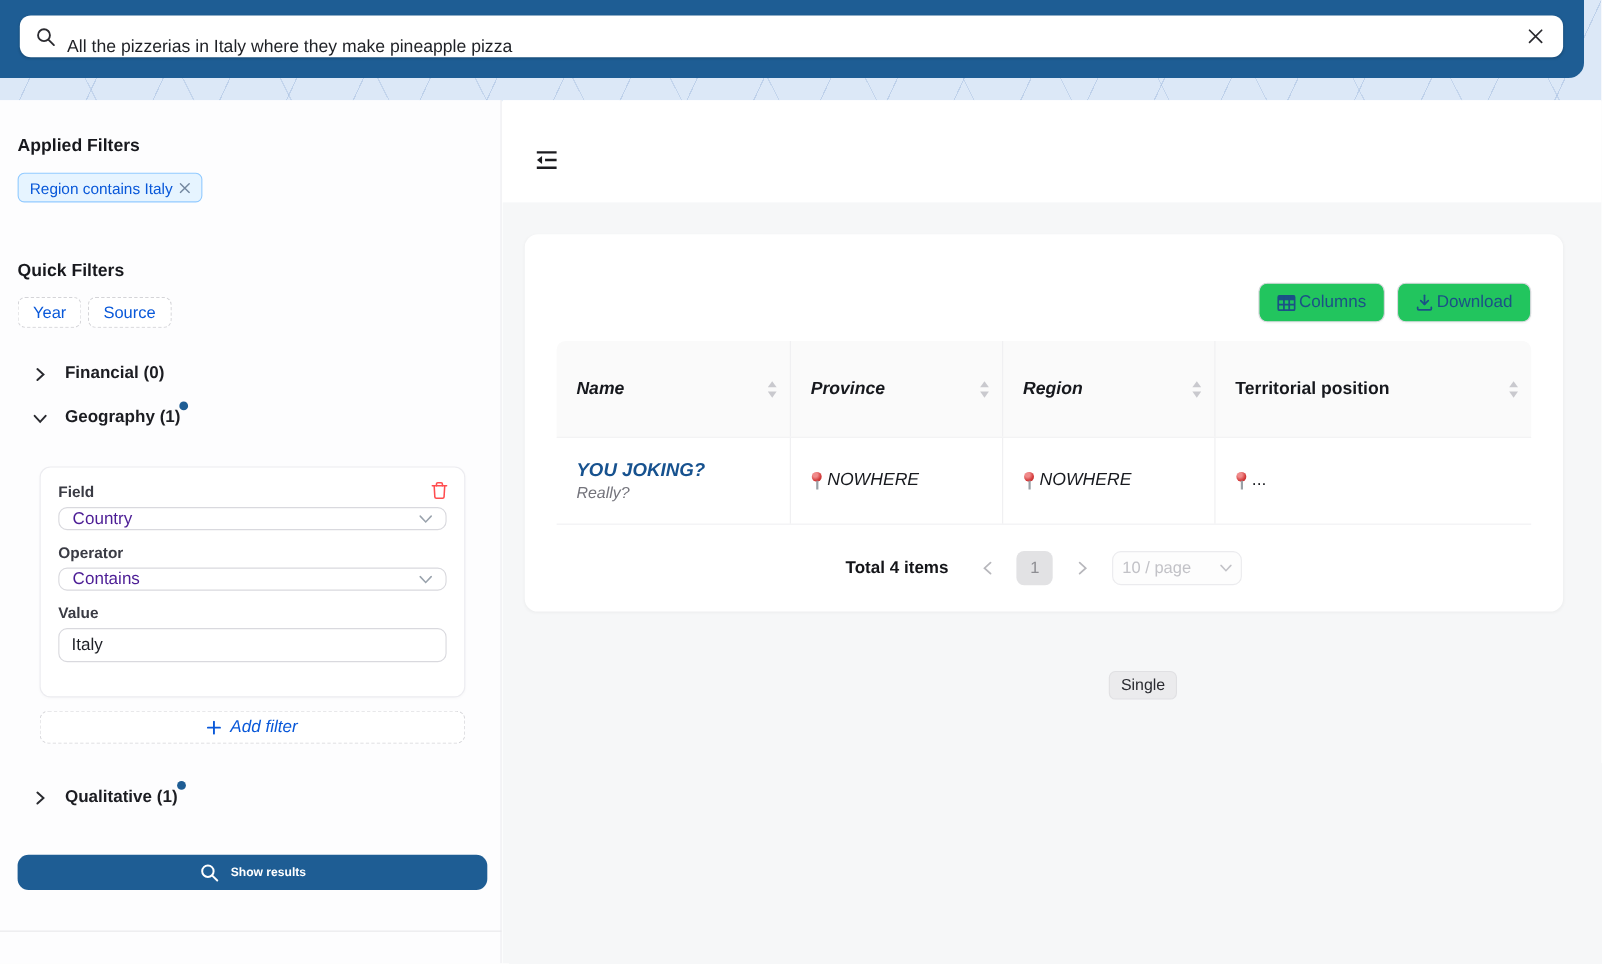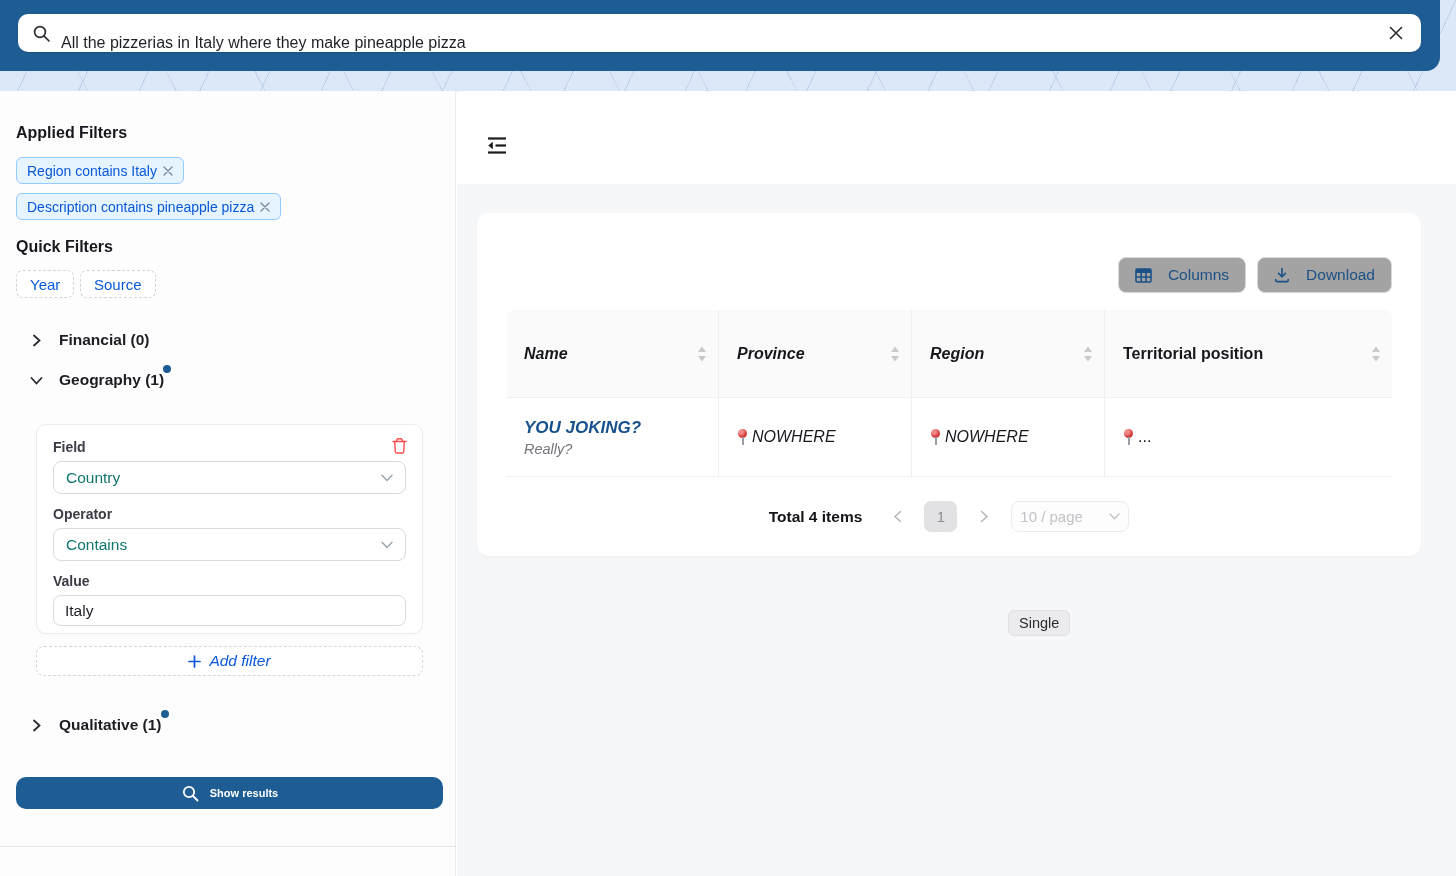--- a/index.html
+++ b/index.html
@@ -28,22 +28,22 @@
     color:#0958d9; font-size:14px; cursor:pointer; }
   .qchip { position:absolute; height:28px; display:inline-flex; align-items:center; padding:0 13px;
     background:#fff; border:1px dashed #d4d4d8; border-radius:7px; color:#0958d9; font-size:15px; cursor:pointer; }
   .group { position:absolute; left:30px; display:flex; align-items:center; gap:16px; cursor:pointer; }
   .group-label { font-size:15.5px; font-weight:600; color:#1c1d22; position:relative; }
   .dot { position:absolute; right:-7px; top:-6px; width:8px; height:8px; border-radius:50%; background:#1e5d94; }
 
   .filter-card { position:absolute; left:36px; top:424px; width:387px; height:210px; background:#fff;
     border:1px solid #ececf0; border-radius:10px; padding:14px 16px; box-shadow:0 1px 2px rgba(0,0,0,.02); }
   .f-label { font-size:14px; font-weight:600; color:#3a3b44; margin-bottom:6px; }
-  .f-select { height:33px; border:1px solid #d9d9de; border-radius:8px; background:#fff; display:flex;
-    align-items:center; justify-content:space-between; padding:0 12px; font-size:15.5px; color:#0f766e;
+  .f-select { height:21px; border:1px solid #d9d9de; border-radius:8px; background:#fff; display:flex;
+    align-items:center; justify-content:space-between; padding:0 12px; font-size:15.5px; color:#4c1d95;
     margin-bottom:12px; cursor:pointer; }
   .f-input { width:100%; height:31px; border:1px solid #d9d9de; border-radius:8px; padding:0 11px;
     font-family:"Liberation Sans",sans-serif; font-size:15.5px; color:#1f2127; outline:none; }
   .trash-btn { position:absolute; right:14px; top:12px; width:18px; height:18px; background:none; border:none; cursor:pointer; }
 
   .add-filter { position:absolute; left:36px; top:646px; width:387px; height:30px; background:#fff;
     border:1.5px dashed #d6d6da; border-radius:8px; display:flex; align-items:center; justify-content:center;
     gap:8px; color:#0958d9; font-size:15.5px; cursor:pointer;font-style:italic; }
 
   .show-results { position:absolute; left:16px; top:777px; width:427px; height:32px; background:#1e5d94;
@@ -52,21 +52,21 @@
   .side-divider { position:absolute; left:0; top:755px; width:456px; height:1px; background:#e7e7ea; }
 
   
   .main-white { position:absolute; left:457px; top:91px; width:999px; height:93px; background:#fff; }
   .main-gray { position:absolute; left:457px; top:184px; width:999px; height:692px; background:#f6f7f8; }
   .fold-btn { position:absolute; left:484px; top:134px; width:26px; height:26px; background:none; border:none; cursor:pointer; }
 
   .card { position:absolute; left:477px; top:213px; width:944px; height:343px; background:#fff;
     border-radius:12px; box-shadow:0 1px 3px rgba(0,0,0,.04); }
   .toolbar { position:absolute; top:44px; right:29px; display:flex; gap:11px; }
-  .tool-btn { height:36px; display:inline-flex; align-items:center; gap:16px; padding:0 16px; background:#a3a3a3;
+  .tool-btn { height:36px; display:inline-flex; align-items:center; gap:3px; padding:0 16px; background:#22c55e;
     border:1px solid #d9d9de; border-radius:8px; color:#1b5186; font-size:15.5px; cursor:pointer;
     font-family:"Liberation Sans",sans-serif; box-shadow:0 1px 1px rgba(0,0,0,.02); }
 
   .table { position:absolute; left:29px; top:97px; width:886px; }
   .thead { display:flex; background:#fafafa; border-radius:8px 8px 0 0; height:87px; }
   .th { position:relative; display:flex; align-items:center; padding-left:18px; font-size:16px;
     font-weight:700; color:#16181d; cursor:pointer; }
   .th:not(:last-child), .td:not(:last-child) { border-right:1px solid #efeff1;font-style:italic; }
   .sorter { position:absolute; right:11px; top:50%; transform:translateY(-50%); display:flex;
     flex-direction:column; gap:2px; }
@@ -126,26 +126,20 @@
 
   <aside class="sidebar">
     <h3 class="side-title" style="top:33px;">Applied Filters</h3>
 
     <div class="chip" style="top:66px;">
       <span>Region contains Italy</span>
       <svg width="10" height="10" viewBox="0 0 10 10" stroke="#73879f" stroke-width="1.3" stroke-linecap="round">
         <path d="M1 1 L9 9 M9 1 L1 9"></path>
       </svg>
     </div>
-    <div class="chip" style="top:102px;">
-      <span>Description contains pineapple pizza</span>
-      <svg width="10" height="10" viewBox="0 0 10 10" stroke="#73879f" stroke-width="1.3" stroke-linecap="round">
-        <path d="M1 1 L9 9 M9 1 L1 9"></path>
-      </svg>
-    </div>
 
     <h3 class="side-title" style="top:147px;">Quick Filters</h3>
     <button class="qchip" style="left:16px; top:179px;">
       <span>Year</span>
     </button>
     <button class="qchip" style="left:80px; top:179px;">
       <span>Source</span>
     </button>
 
     <div class="group" style="top:240px;">

